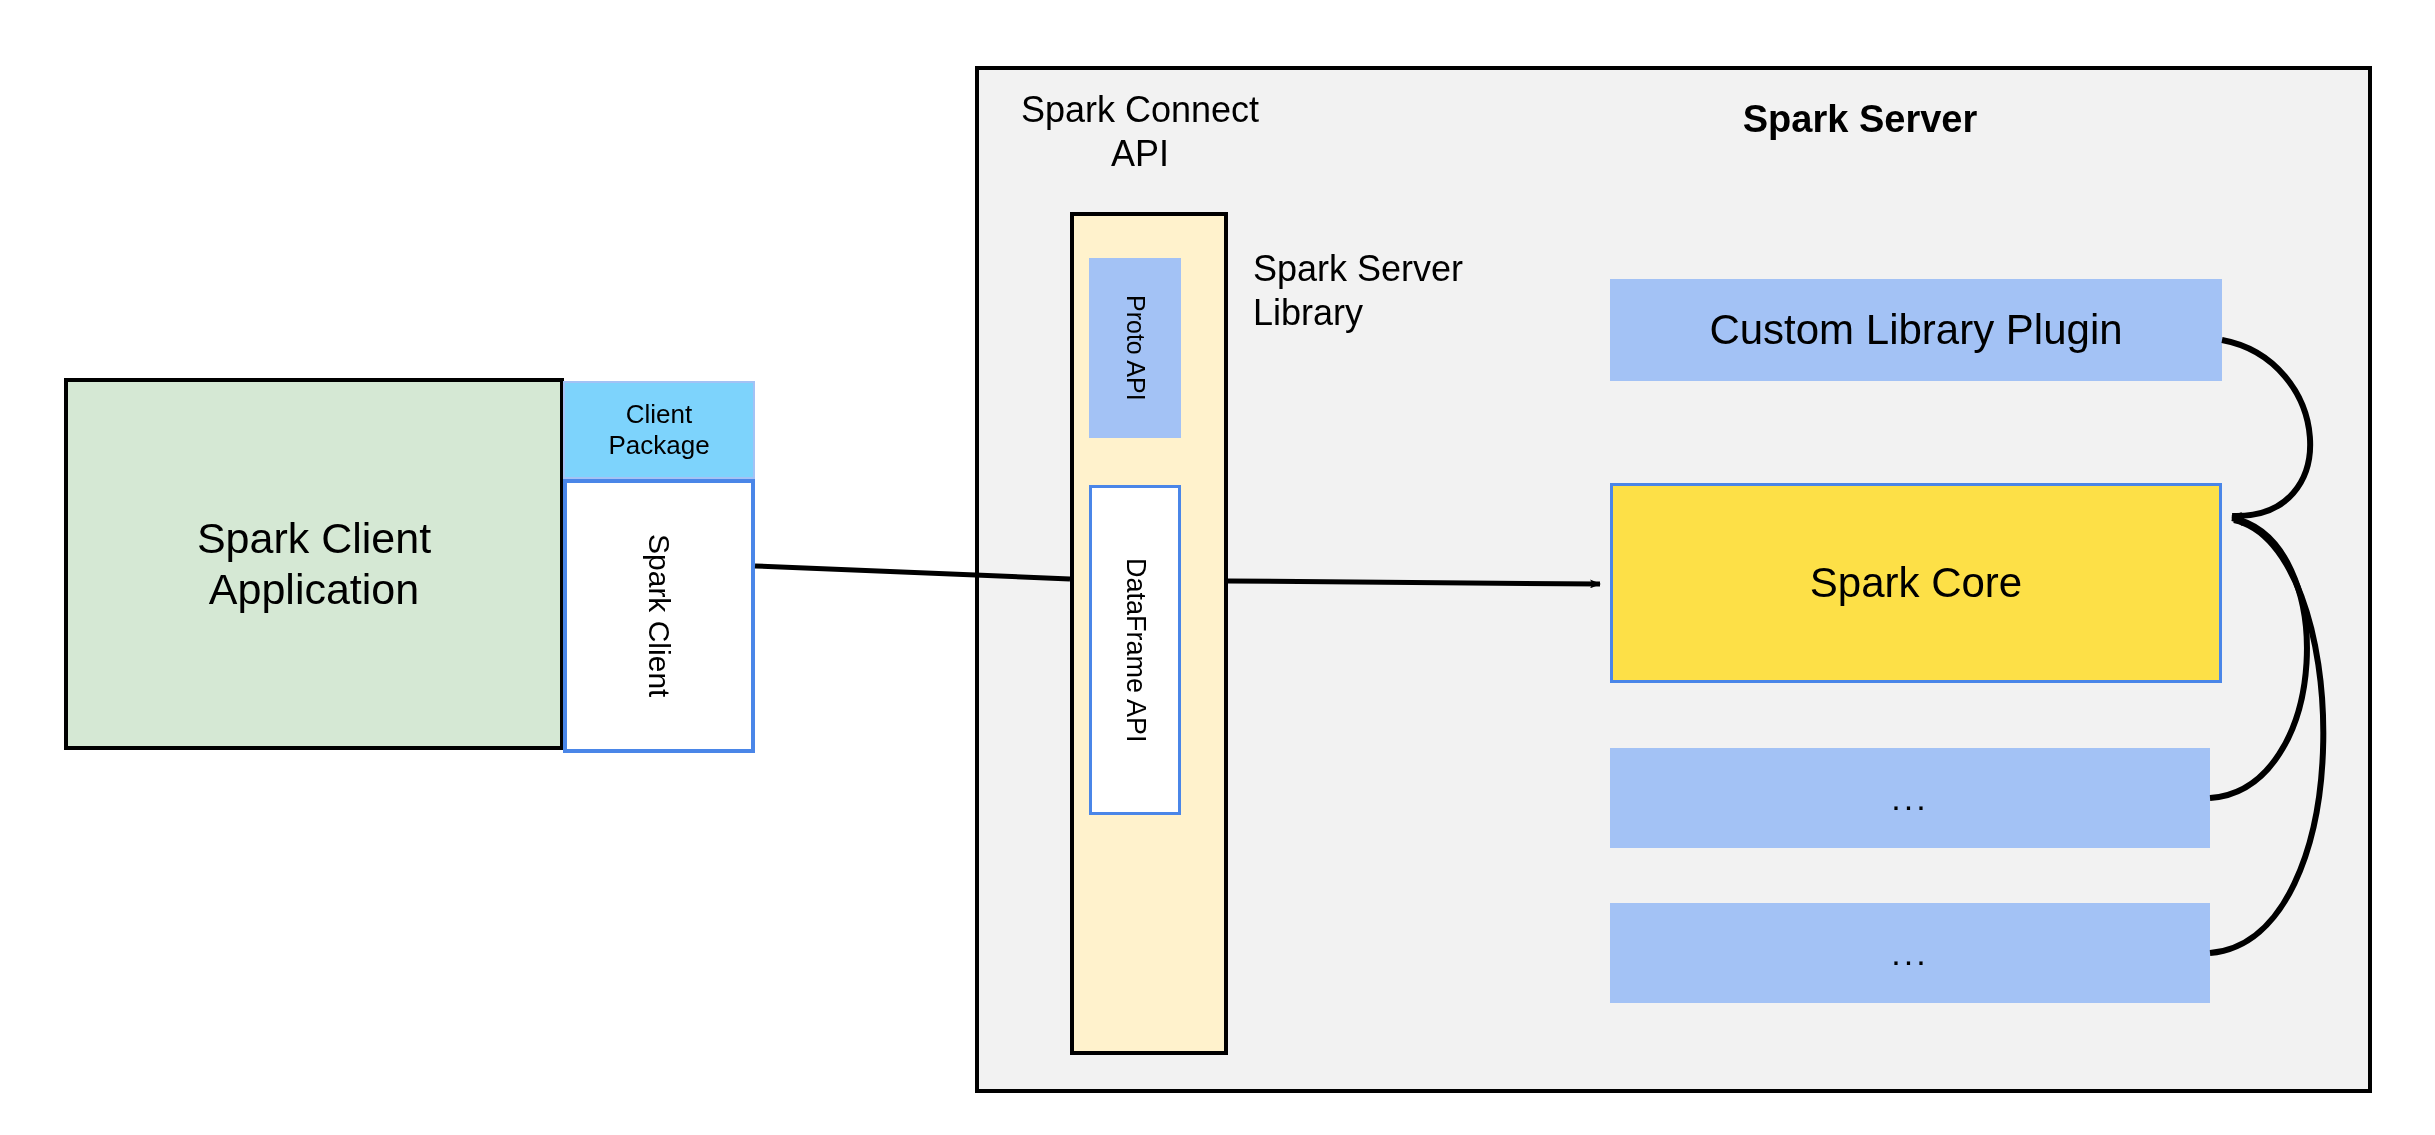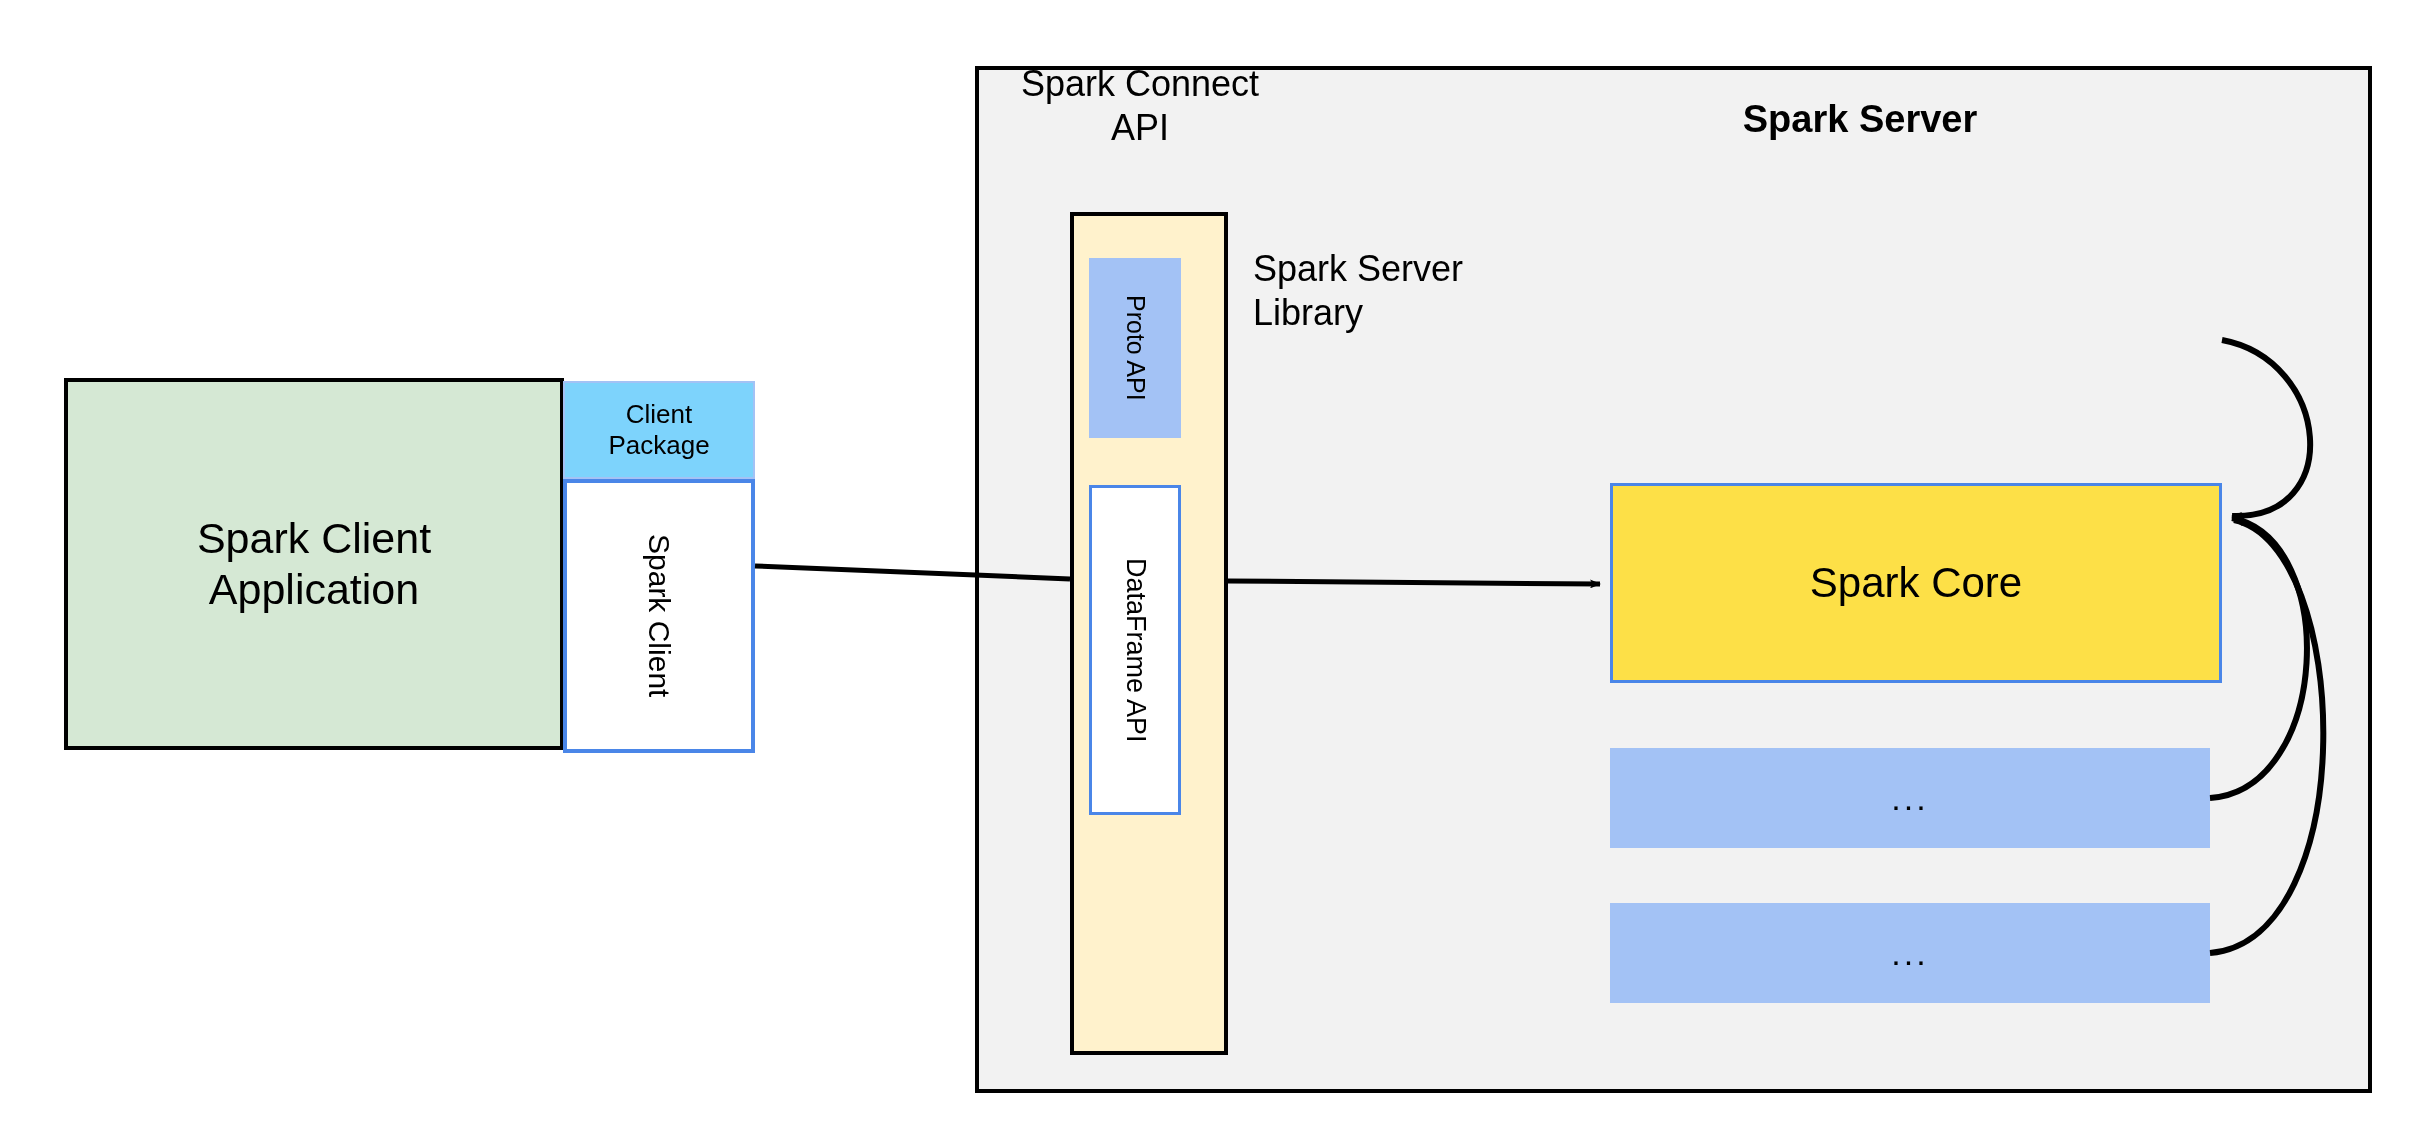--- a/index.html
+++ b/index.html
@@ -83,21 +83,21 @@
   }
   #spark-server-title {
     left: 1660px;
     top: 96px;
     width: 400px;
     font-size: 38px;
     font-weight: bold;
   }
   #spark-connect-api-label {
     left: 1000px;
-    top: 62px;
+    top: 88px;
     width: 280px;
     font-size: 36px;
   }
   #spark-server-library-label {
     left: 1253px;
     top: 247px;
     width: 330px;
     font-size: 36px;
     text-align: left;
   }
@@ -212,20 +212,23 @@
   <div class="box" id="connect-stack"></div>
 
   <div class="box" id="proto-api-box">
     <span class="vtext">Proto API</span>
   </div>
 
   <div class="box" id="dataframe-api-box">
     <span class="vtext">DataFrame API</span>
   </div>
 
+  <div class="box" id="custom-library-plugin-box">
+    <span>Custom Library Plugin</span>
+  </div>
 
   <div class="box" id="spark-core-box">
     <span>Spark Core</span>
   </div>
 
   <div class="box" id="ellipsis-box-1">
     <span>...</span>
   </div>
 
   <div class="box" id="ellipsis-box-2">

